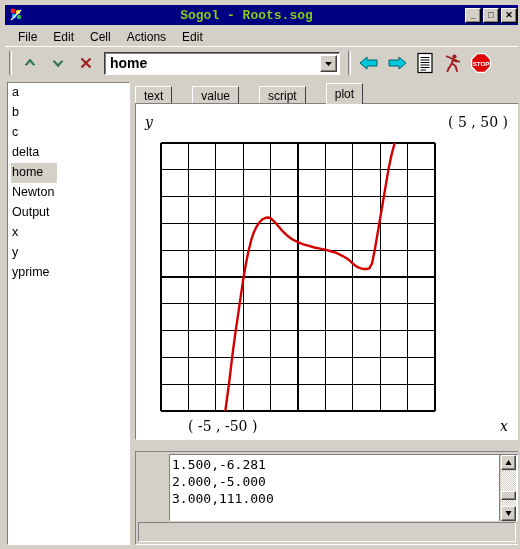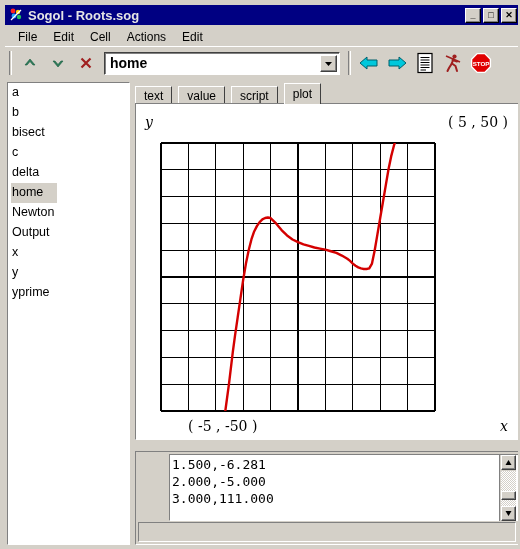--- a/index.html
+++ b/index.html
@@ -31,28 +31,29 @@
     box-sizing: border-box;
     padding: 0 2px 0 3px;
   }
   .title-icon {
     width: 16px; height: 16px;
     position: relative;
     flex: 0 0 auto;
     margin-right: 4px;
   }
   .title-text {
-    color: #e5e5e5;
+    color: #84cc16;
     font-size: 13px;
     font-weight: bold;
-    font-family: Liberation Sans, sans-serif;
+    font-family: Liberation Mono, monospace;
     letter-spacing: 0px;
     flex: 1 1 auto;
     white-space: nowrap;
     overflow: hidden;
+    text-align: center;
   }
   .title-buttons { display: flex; gap: 2px; flex: 0 0 auto; }
   .tbtn {
     width: 16px; height: 15px;
     background: #d4d0c8;
     border-top: 1px solid #ffffff;
     border-left: 1px solid #ffffff;
     border-right: 1px solid #000000;
     border-bottom: 1px solid #000000;
     box-shadow: inset -1px -1px 0 #808080;
@@ -210,21 +211,21 @@
     padding: 0 8px;
     font-size: 12px;
     color: #000000;
     background: #d4d0c8;
     border-top: 1px solid #ffffff;
     border-left: 1px solid #ffffff;
     border-right: 1px solid #404040;
     box-sizing: border-box;
     display: flex;
     align-items: center;
-    margin-right: 6px;
+    margin-right: 20px;
     cursor: default;
     font-family: "Liberation Sans", sans-serif;
     position: relative;
   }
   .tab.active {
     height: 21px;
     background: #d4d0c8;
     font-weight: normal;
     z-index: 5;
     text-align: center;
@@ -456,21 +457,20 @@
       <svg width="22" height="22" viewBox="0 0 22 22">
         <polygon points="7.2,1.6 14.8,1.6 20.4,7.2 20.4,14.8 14.8,20.4 7.2,20.4 1.6,14.8 1.6,7.2" fill="#e00000" stroke="#ffffff" stroke-width="1.4"></polygon>
         <text x="11" y="13.6" font-family="'Liberation Sans', sans-serif" font-size="6.2" font-weight="bold" fill="#ffffff" text-anchor="middle">STOP</text>
       </svg>
     </div>
   </div>
 
   <div class="sidebar">
     <div class="list-item">a</div>
     <div class="list-item">b</div>
-    <div class="list-item">bisect</div>
     <div class="list-item">c</div>
     <div class="list-item">delta</div>
     <div class="list-item selected">home</div>
     <div class="list-item">Newton</div>
     <div class="list-item">Output</div>
     <div class="list-item">x</div>
     <div class="list-item">y</div>
     <div class="list-item">yprime</div>
   </div>
 

